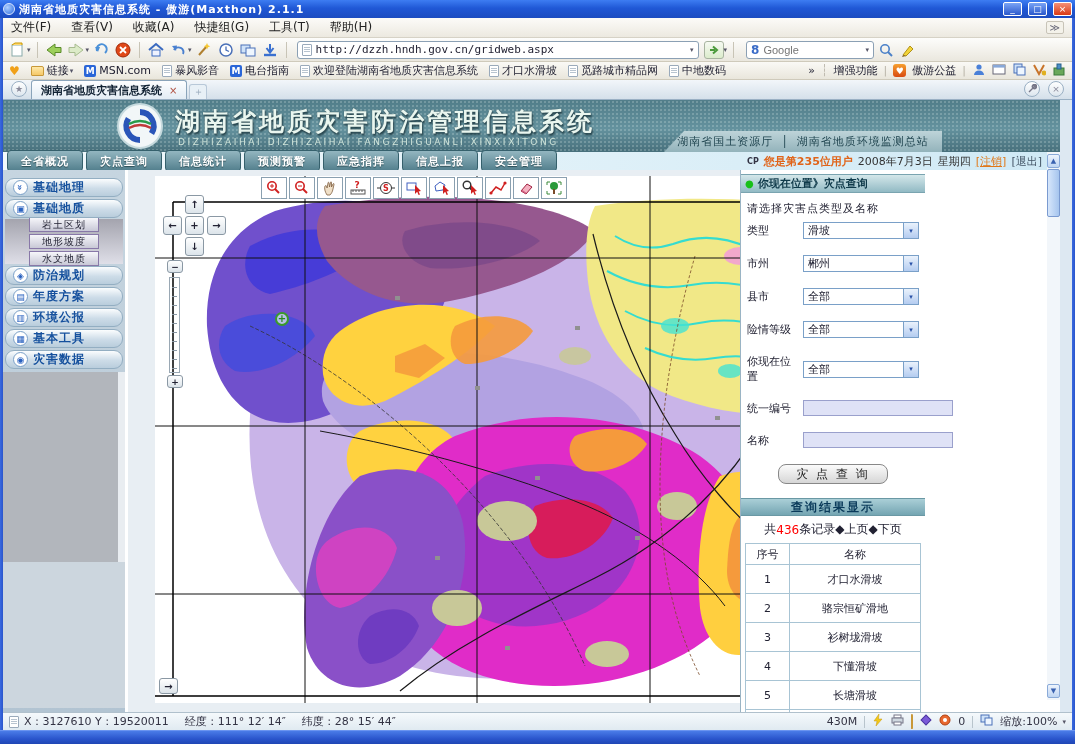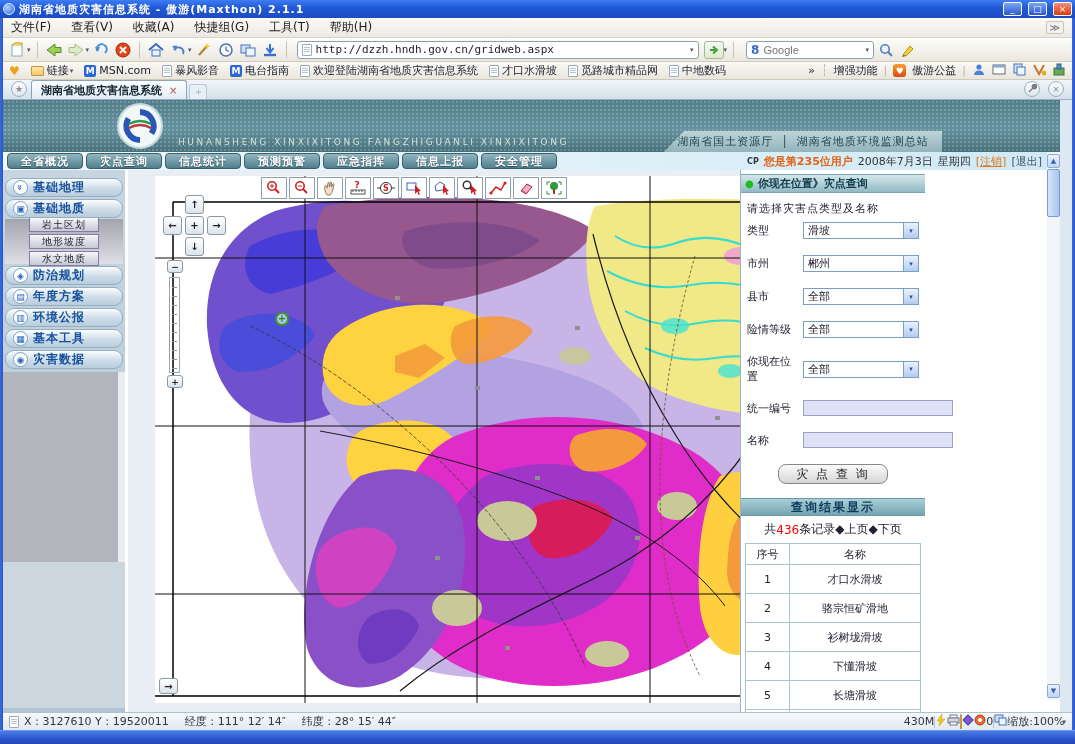--- a/index.html
+++ b/index.html
@@ -46,21 +46,21 @@
 .tabbar .rbtns{margin-left:auto;display:flex;align-items:center}
 
 .banner{position:absolute;left:3px;top:100px;width:1069px;height:52px;background:linear-gradient(#517d89,#64929e 55%,#476f7b);overflow:hidden}
 .banner .dots{position:absolute;inset:0;background-image:radial-gradient(rgba(230,244,240,.22) .8px,transparent 1px);background-size:4px 4px}
 .logo{position:absolute;left:114px;top:3px;width:46px;height:46px;border-radius:50%;background:#f2f7f8;border:2px solid #c6dade}
 .btitle{position:absolute;left:172px;top:5px;font-size:25px;font-weight:bold;color:#e9f6ef;text-shadow:1px 2px 2px #223f47,0 0 1px #1a343c;letter-spacing:3px;white-space:nowrap}
 .bsub{position:absolute;left:175px;top:37px;font-size:9px;color:#cfe4da;letter-spacing:2.6px;white-space:nowrap}
 .bband{position:absolute;right:130px;top:31px;width:278px;height:21px;background:linear-gradient(#bed4d9,#93b3bb);clip-path:polygon(20px 0,100% 0,100% 100%,0 100%);display:flex;align-items:center;justify-content:center;gap:8px;font-size:11px;color:#1e434e;letter-spacing:1px}
 
 .navrow{position:absolute;left:3px;top:152px;width:1069px;height:18px;background:linear-gradient(90deg,#f2f9fc,#cfe9f5);display:flex;align-items:center;padding:0 4px;gap:3px}
-.navtab{height:16px;padding:4px 13px;border-radius:4px;background:linear-gradient(#93b6c0,#517e8c);border:1px solid #35606c;color:#fff;font-weight:bold;font-size:11px;display:flex;align-items:center;letter-spacing:1px;text-shadow:0 1px 1px #2a4a52;white-space:nowrap}
+.navtab{height:16px;padding:10px 13px;border-radius:4px;background:linear-gradient(#93b6c0,#517e8c);border:1px solid #35606c;color:#fff;font-weight:bold;font-size:11px;display:flex;align-items:center;letter-spacing:1px;text-shadow:0 1px 1px #2a4a52;white-space:nowrap}
 .userinfo{margin-left:auto;display:flex;gap:5px;align-items:center;font-size:11px;white-space:nowrap;padding-right:26px}
 .u-cp{font-size:8px;font-weight:bold;color:#334}
 .u-visitor{color:#e0641a;font-weight:bold}
 .u-date,.u-week{color:#333}
 .u-logout{color:#e07818;text-decoration:underline}
 .u-exit{color:#456}
 
 .main{position:absolute;left:3px;top:170px;width:1069px;height:542px;background:#fff}
 .sidebar{position:absolute;left:0;top:0;width:122px;height:542px;background:linear-gradient(#c6d5e0,#b2c4d2);padding-top:6px}
 .sbitem{position:relative;margin:2px 2px 0 2px;height:19px;border:1px solid #93aec2;border-radius:9px;background:linear-gradient(#fbfdfe,#cddce8 55%,#b9cddc);display:flex;align-items:center;gap:5px;padding-left:7px}
@@ -98,21 +98,21 @@
 .rtable td{height:29px}
 .coln{width:44px}
 
 .pagescroll{position:absolute;left:1044px;top:-18px;width:13px;height:548px;background:#f2f6fa}
 .sarrow{position:absolute;left:0;width:13px;height:14px;background:linear-gradient(#eef4fd,#bfd5f2);border:1px solid #8aaad8;border-radius:2px;color:#3a62b0;font-size:7px;display:flex;align-items:center;justify-content:center}
 .sthumb{position:absolute;left:0;top:17px;width:13px;height:48px;background:linear-gradient(90deg,#d6e6fb,#a6c5ee);border:1px solid #7a9ad0;border-radius:2px}
 .rstrip{position:absolute;left:1057px;top:-70px;width:12px;height:612px;background:#dde8f2}
 
 .statusbar{position:absolute;left:3px;top:712px;width:1069px;height:18px;background:linear-gradient(#f5f9fc,#e0eaf1);border-top:1px solid #b0c0cc;display:flex;align-items:center;padding:3px 6px;gap:16px;font-size:11px;color:#334;white-space:nowrap}
 .sbleft{display:flex;align-items:center;gap:5px}
-.sright{margin-left:auto;display:flex;align-items:center;}
+.sright{margin-left:auto;display:flex;align-items:center;gap:7px}
 .ssep{width:1px;height:12px;background:#b8c4cc}
 .adzero{color:#334}
 
 .bl,.br{position:absolute;top:18px;width:3px;height:712px;background:linear-gradient(90deg,#3a6ae0,#2a55cc)}
 .bl{left:0}.br{left:1072px}
 .bedge{position:absolute;left:0;top:730px;width:1075px;height:14px;background:linear-gradient(#4a7ce8,#2a55cc 60%,#1f46b4);border-top:1px solid #6a94f0}
 </style>
 </head>
 <body>
 
@@ -324,21 +324,22 @@
   <div class="banner">
     <div class="dots"></div>
     <div class="logo">
       <svg width="42" height="42" style="position:absolute;left:0;top:0">
         <path d="M21,4 a17,17 0 0 1 14,26 l-5,-3 a11,11 0 0 0 -9,-17 Z" fill="#2a55b8"></path>
         <path d="M21,38 a17,17 0 0 1 -14,-26 l5,3 a11,11 0 0 0 9,17 Z" fill="#2a55b8"></path>
         <path d="M10,19 q11,-6 22,0" stroke="#2a9a4a" stroke-width="2.5" fill="none"></path>
         <path d="M10,23 q11,-6 22,0" stroke="#c03a3a" stroke-width="2.5" fill="none"></path>
       </svg>
     </div>
-    <div class="bsub">HUNANSHENG XINXIXITONG FANGZHIGUANLI XINXIXITONG</div>
+    <div class="btitle">湖南省地质灾害防治管理信息系统</div>
+    <div class="bsub">DIZHIZAIHAI DIZHIZAIHAI FANGZHIGUANLI XINXIXITONG</div>
     <div class="bband">
       <span>湖南省国土资源厅</span>
       <span>│</span>
       <span>湖南省地质环境监测总站</span>
     </div>
   </div>
 
   <div class="navrow">
     <span class="navtab">全省概况</span>
     <span class="navtab">灾点查询</span>

